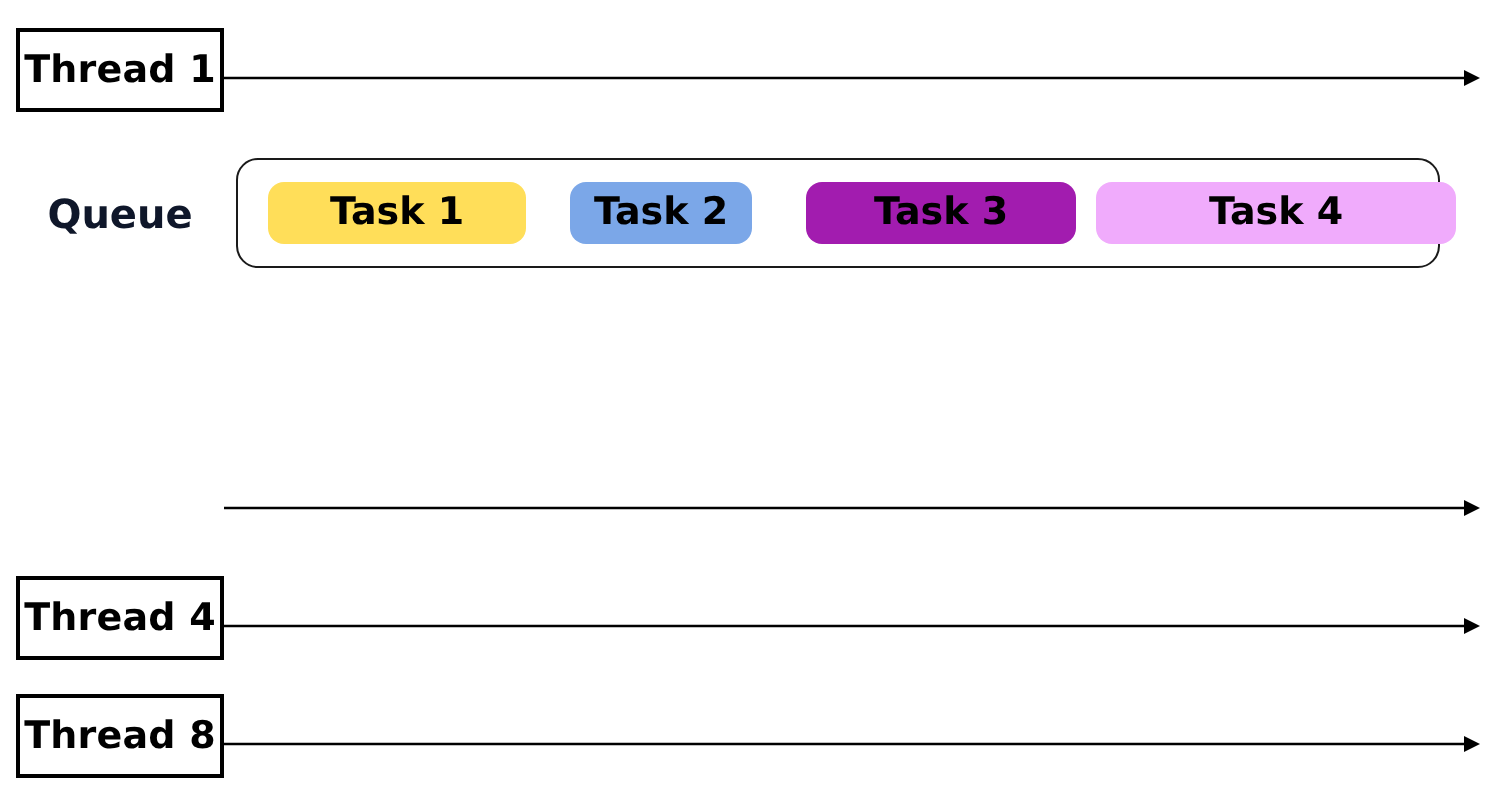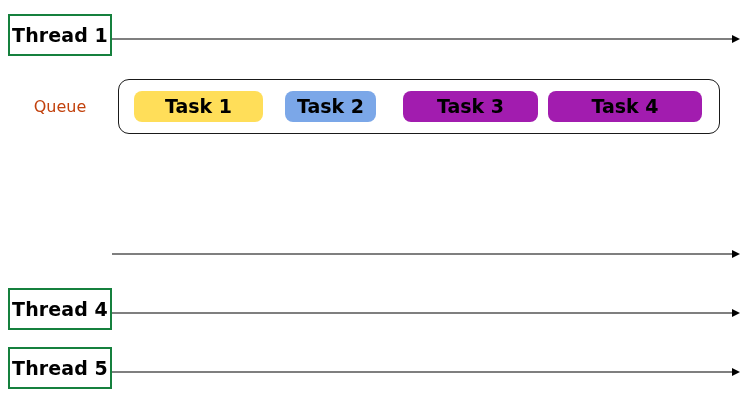--- a/index.html
+++ b/index.html
@@ -27,21 +27,21 @@
     width: 750px;
     height: 42px;
   }
   .thread-box {
     position: absolute;
     left: 8px;
     top: 0;
     width: 104px;
     height: 42px;
     box-sizing: border-box;
-    border: 2px solid #15803d;
+    border: 2px solid #000000;
     background: #ffffff;
     display: flex;
     align-items: center;
     justify-content: center;
   }
   .thread-label {
     font-size: 19px;
     font-weight: bold;
     color: #000000;
     letter-spacing: 0.1px;
@@ -67,23 +67,23 @@
   }
   .queue-label {
     position: absolute;
     left: 8px;
     top: 0;
     width: 104px;
     height: 55px;
     display: flex;
     align-items: center;
     justify-content: center;
-    font-size: 16px;
-    font-weight: normal;
-    color: #c2410c;
+    font-size: 20px;
+    font-weight: bold;
+    color: #0f172a;
     white-space: nowrap;
   }
   .queue-container {
     position: absolute;
     left: 118px;
     top: 0;
     width: 602px;
     height: 55px;
     box-sizing: border-box;
     border: 1.4px solid #1a1a1a;
@@ -128,21 +128,21 @@
 
     <div class="task-chip" id="task-0" style="left: 134px; width: 129px; background: rgb(255, 222, 89);">
       <span class="task-label">Task 1</span>
     </div>
     <div class="task-chip" id="task-1" style="left: 285px; width: 91px; background: rgb(123, 167, 232);">
       <span class="task-label">Task 2</span>
     </div>
     <div class="task-chip" id="task-2" style="left: 403px; width: 135px; background: #a21caf;">
       <span class="task-label">Task 3</span>
     </div>
-    <div class="task-chip" id="task-3" style="left: 548px; width: 154px; background: #a21caf;">
+    <div class="task-chip" id="task-3" style="left: 548px; width: 180px; background: #f0abfc;">
       <span class="task-label">Task 4</span>
     </div>
   </div>
 
 
   <div class="thread-row" style="top:229px;">
     <svg class="thread-arrow" viewBox="0 0 628 10">
       <line x1="0" y1="5" x2="620" y2="5" stroke="#000000" stroke-width="1.2"></line>
       <polygon points="620,1 628,5 620,9" fill="#000000"></polygon>
     </svg>
@@ -153,21 +153,21 @@
       <span class="thread-label">Thread 4</span>
     </div>
     <svg class="thread-arrow" viewBox="0 0 628 10">
       <line x1="0" y1="5" x2="620" y2="5" stroke="#000000" stroke-width="1.2"></line>
       <polygon points="620,1 628,5 620,9" fill="#000000"></polygon>
     </svg>
   </div>
 
   <div class="thread-row" style="top:347px;">
     <div class="thread-box">
-      <span class="thread-label">Thread 5</span>
+      <span class="thread-label">Thread 8</span>
     </div>
     <svg class="thread-arrow" viewBox="0 0 628 10">
       <line x1="0" y1="5" x2="620" y2="5" stroke="#000000" stroke-width="1.2"></line>
       <polygon points="620,1 628,5 620,9" fill="#000000"></polygon>
     </svg>
   </div>
 
 </div>
 
 </body></html>

